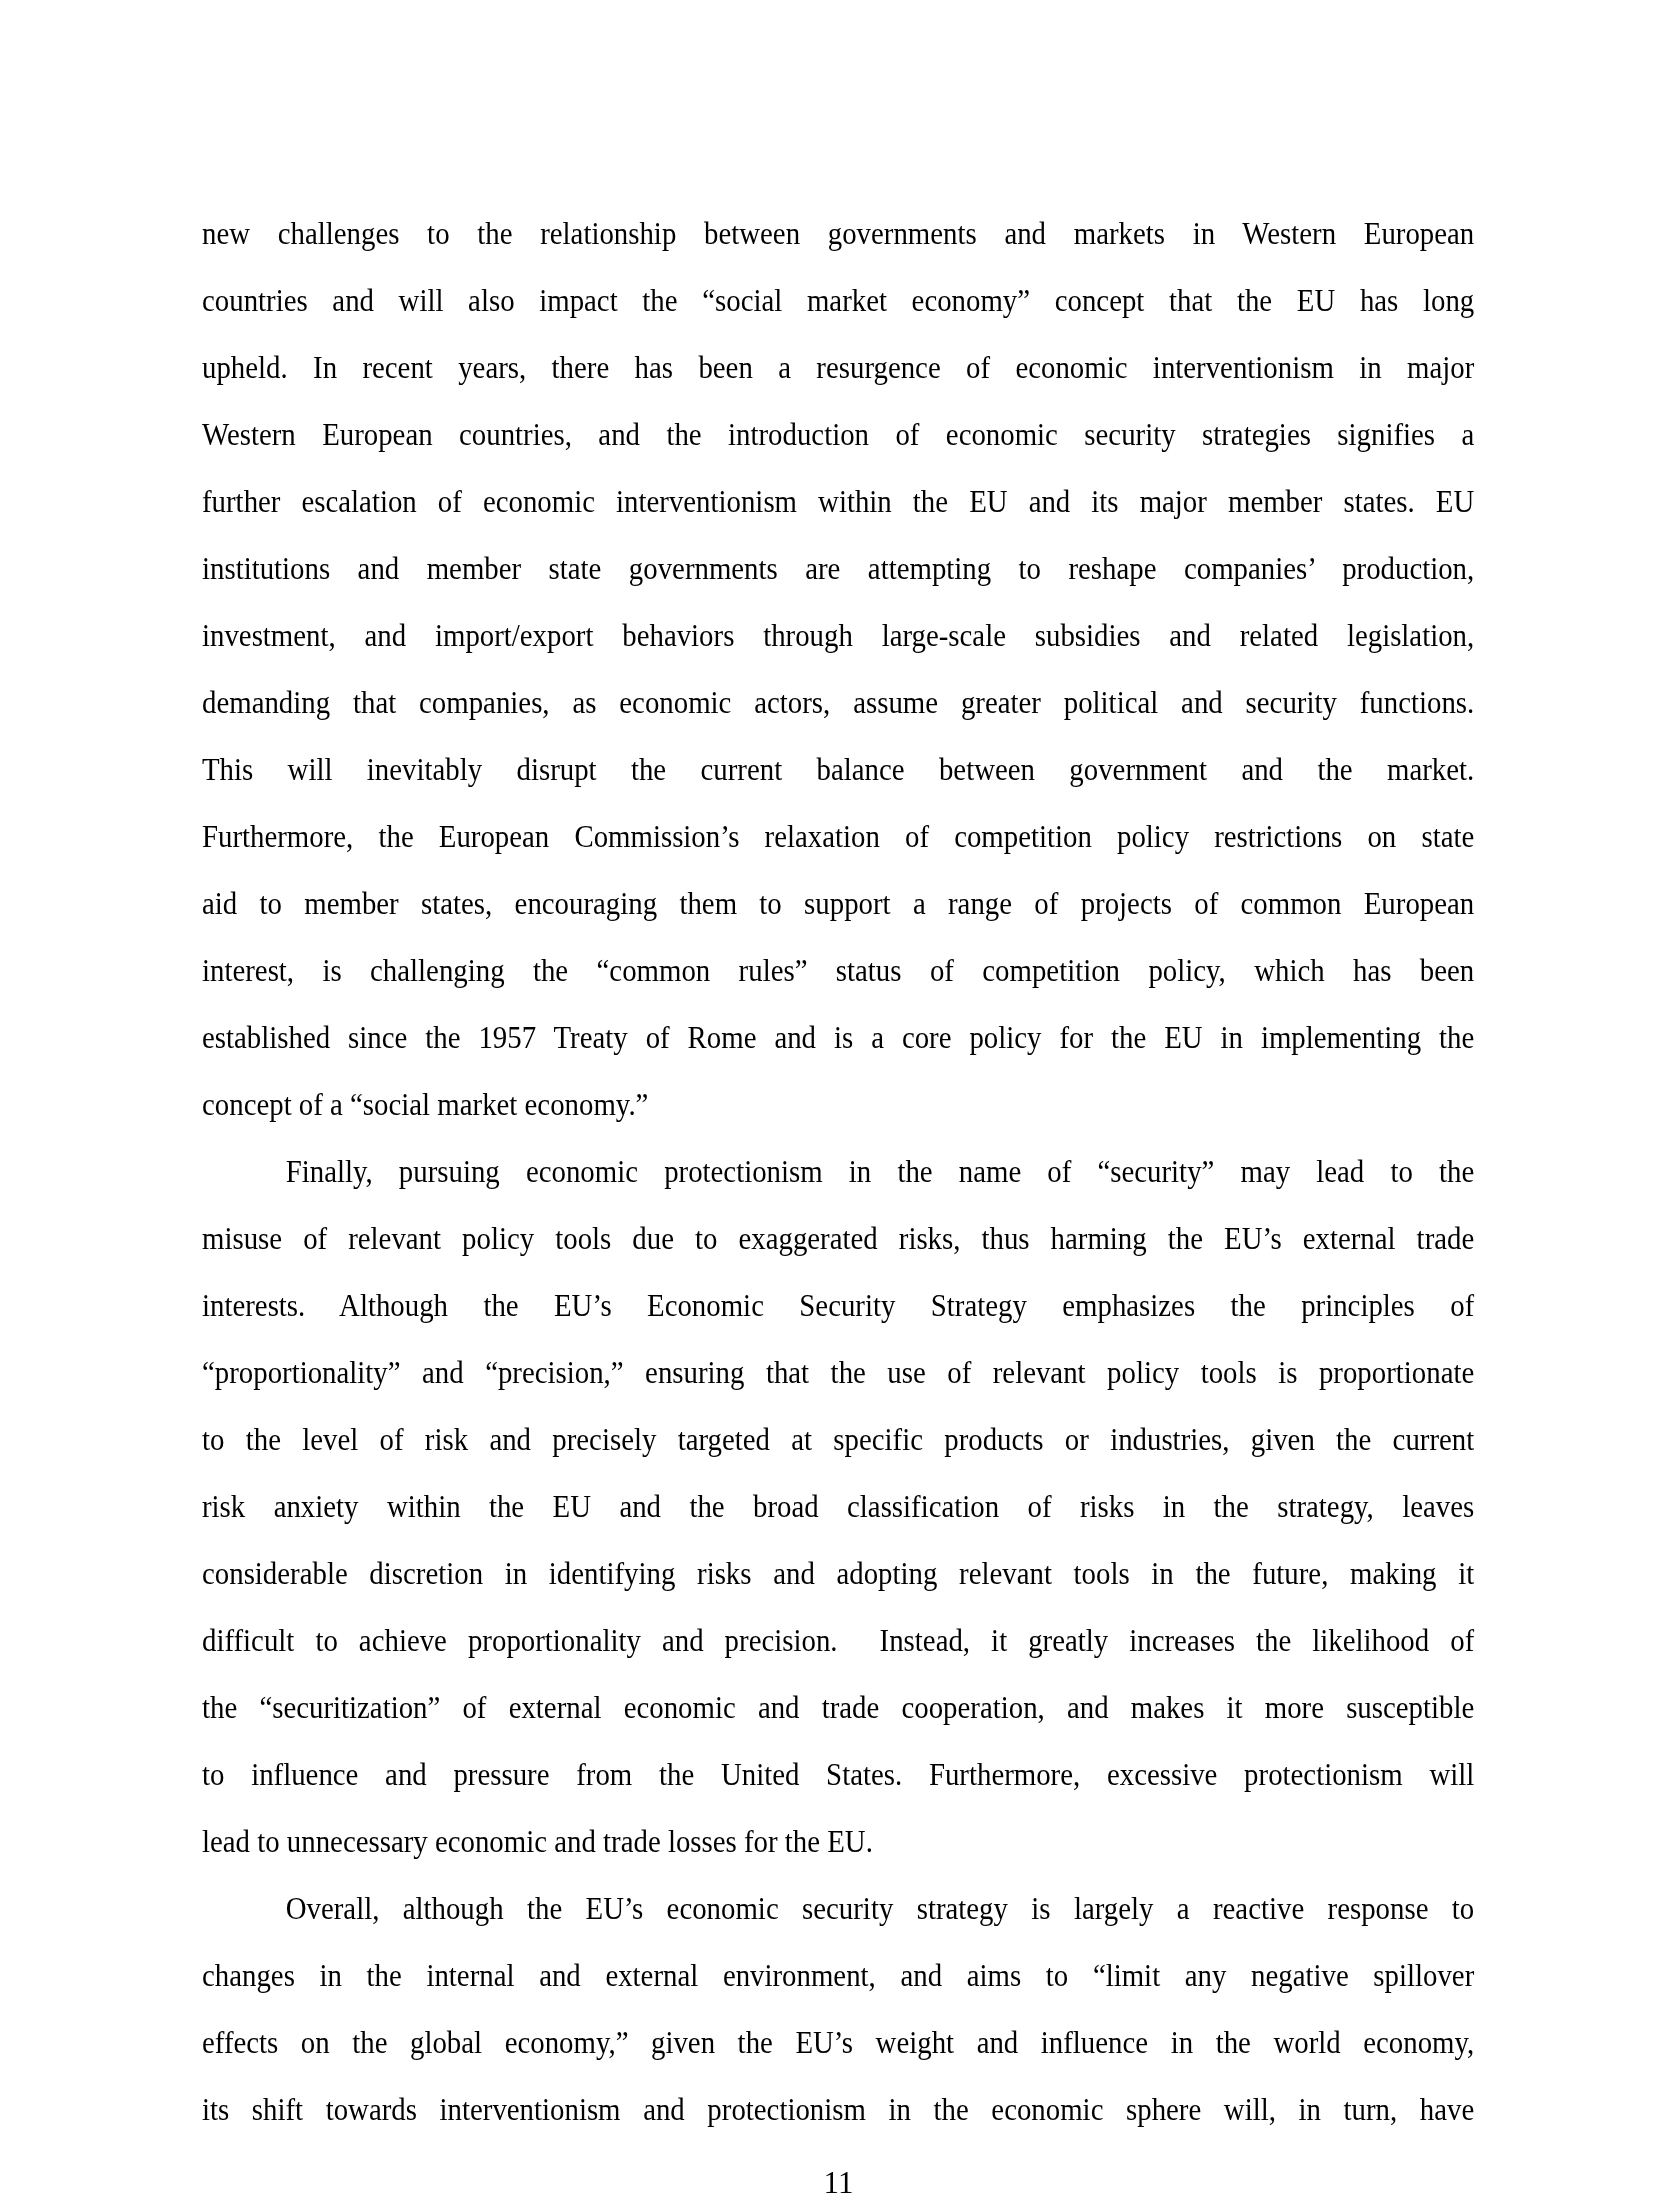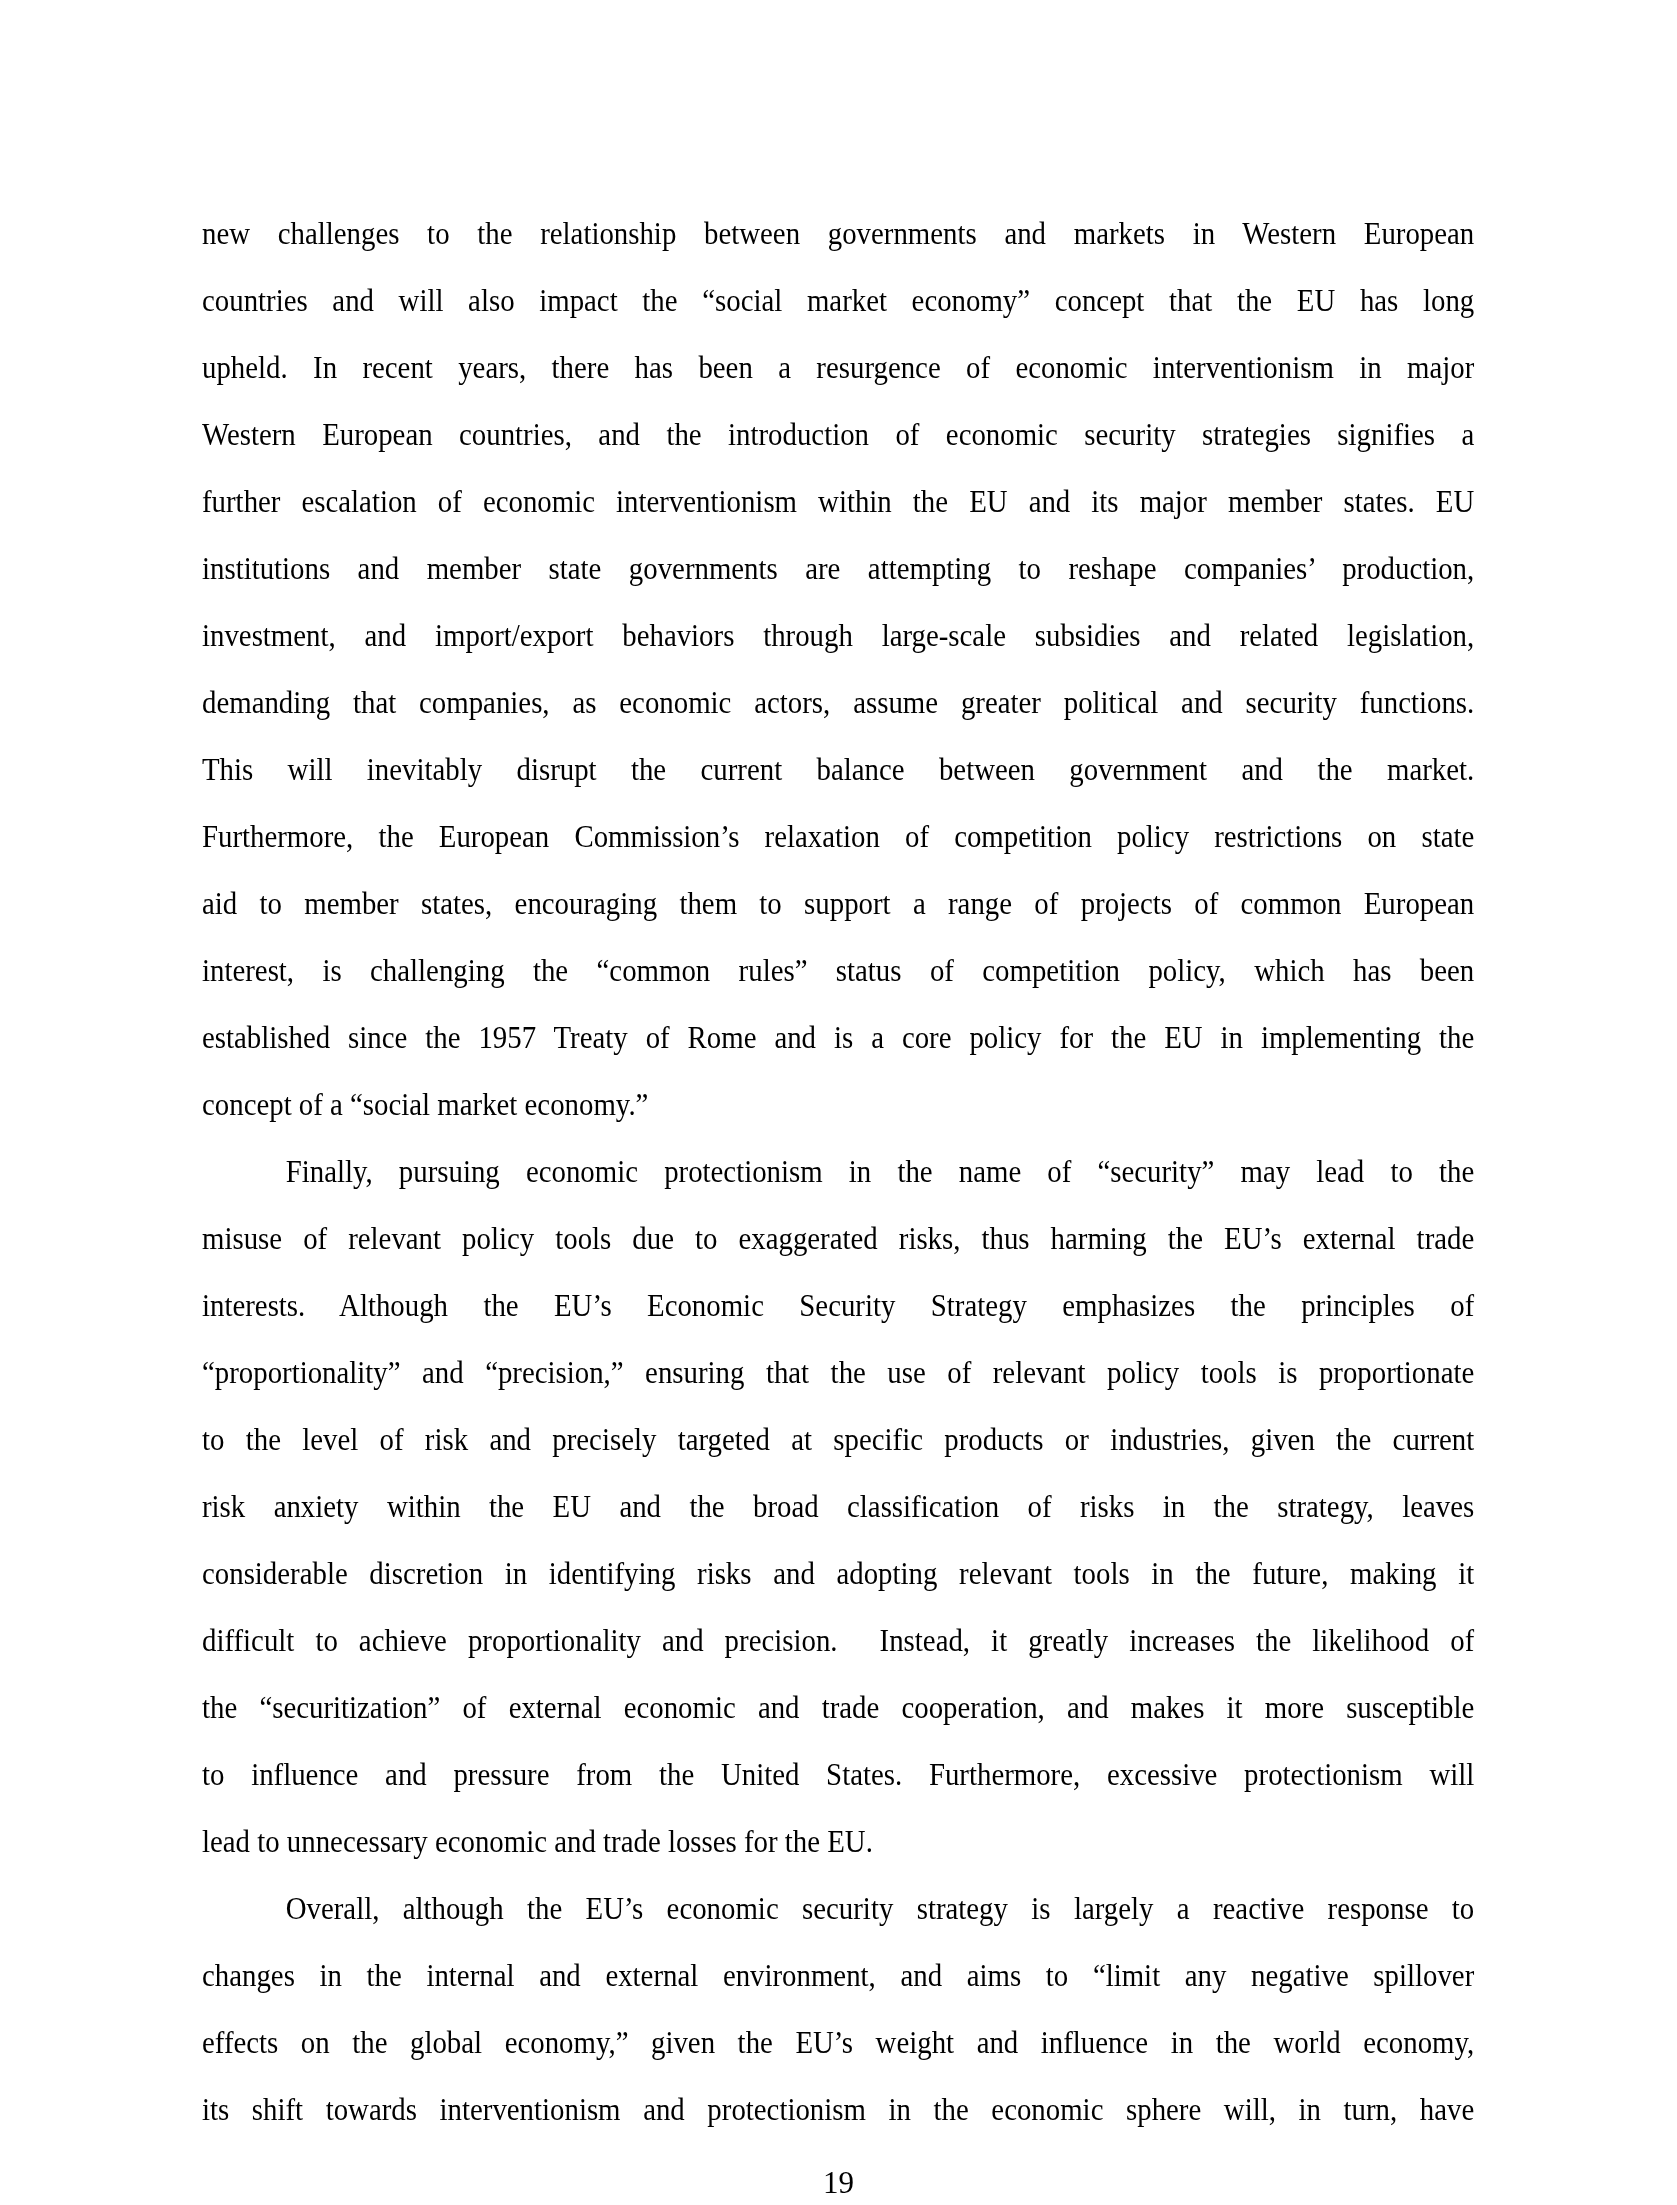--- a/index.html
+++ b/index.html
@@ -81,16 +81,16 @@
       <div class="line j">difficult to achieve proportionality and precision.&nbsp; Instead, it greatly increases the likelihood of</div>
       <div class="line j">the “securitization” of external economic and trade cooperation, and makes it more susceptible</div>
       <div class="line j">to influence and pressure from the United States. Furthermore, excessive protectionism will</div>
       <div class="line">lead to unnecessary economic and trade losses for the EU.</div>
       <div class="line j ind">Overall, although the EU’s economic security strategy is largely a reactive response to</div>
       <div class="line j">changes in the internal and external environment, and aims to “limit any negative spillover</div>
       <div class="line j">effects on the global economy,” given the EU’s weight and influence in the world economy,</div>
       <div class="line j">its shift towards interventionism and protectionism in the economic sphere will, in turn, have</div>
     </div>
   <div class="footer">
-    <span>19</span>
+    <span>11</span>
   </div>
 </div>
 
 
 </body></html>

